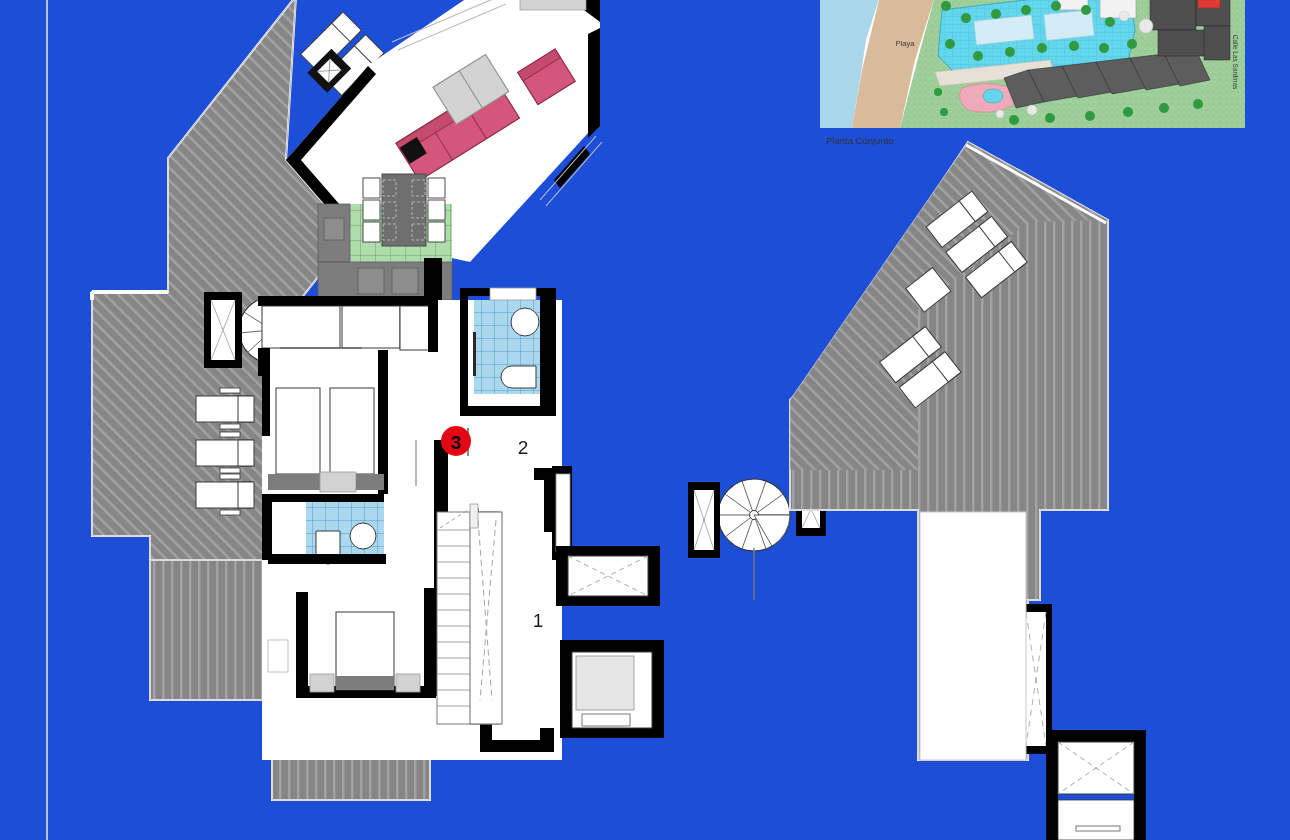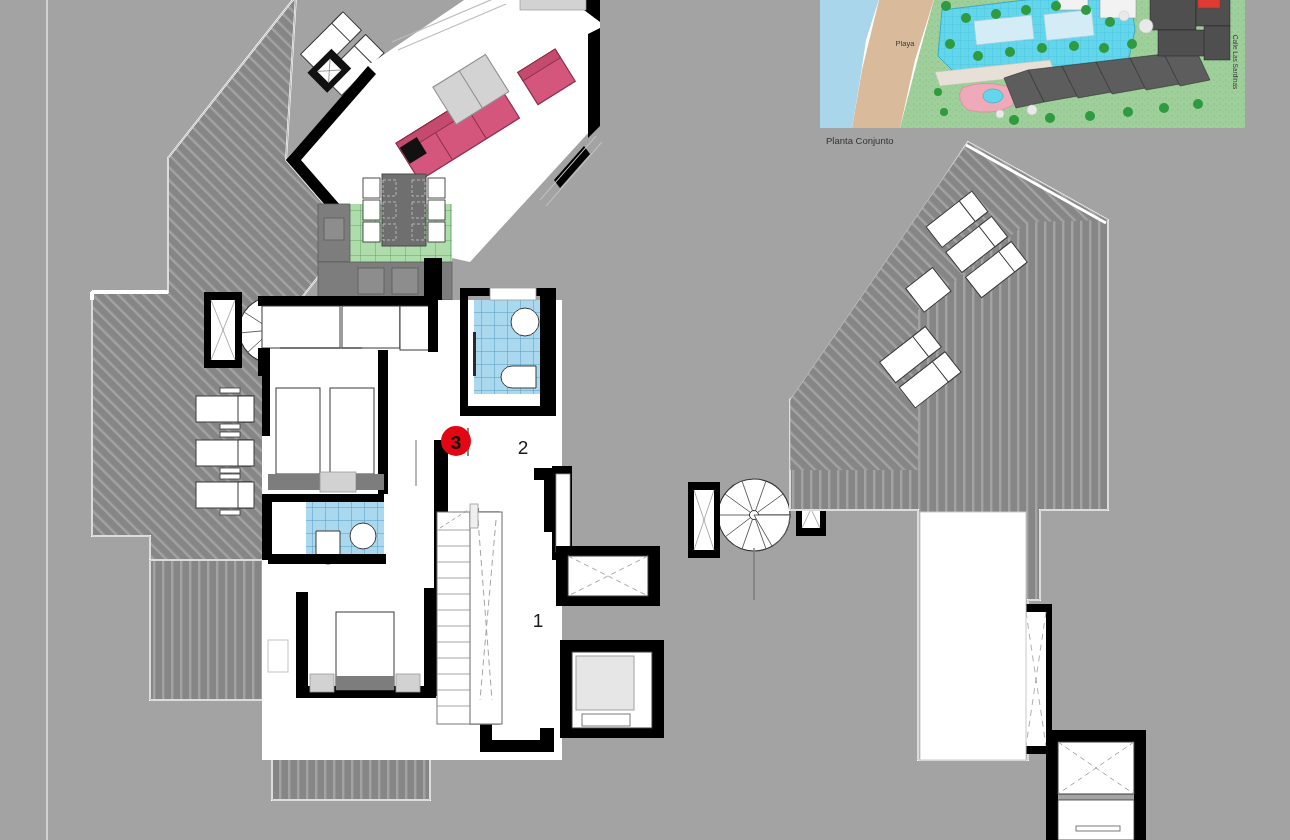--- a/index.html
+++ b/index.html
@@ -1,19 +1,19 @@
 <!DOCTYPE html>
 <html><head>
 <meta charset="utf-8">
 <title>Floor Plan</title>
 <style>
   html,body{margin:0;padding:0;background:#ffffff;}
   body{width:1290px;height:840px;overflow:hidden;
        font-family:"Liberation Sans", sans-serif;}
-  #stage{position:relative;width:1290px;height:840px;background:#a3a3a3;}
+  #stage{position:relative;width:1290px;height:840px;background:#1d4ed8;}
   svg{display:block;}
   .lbl{font-family:"Liberation Sans", sans-serif;}
 </style>
 </head>
 <body>
 
 <div id="stage">
 
 <svg width="1290" height="840" viewBox="0 0 1290 840">
 

